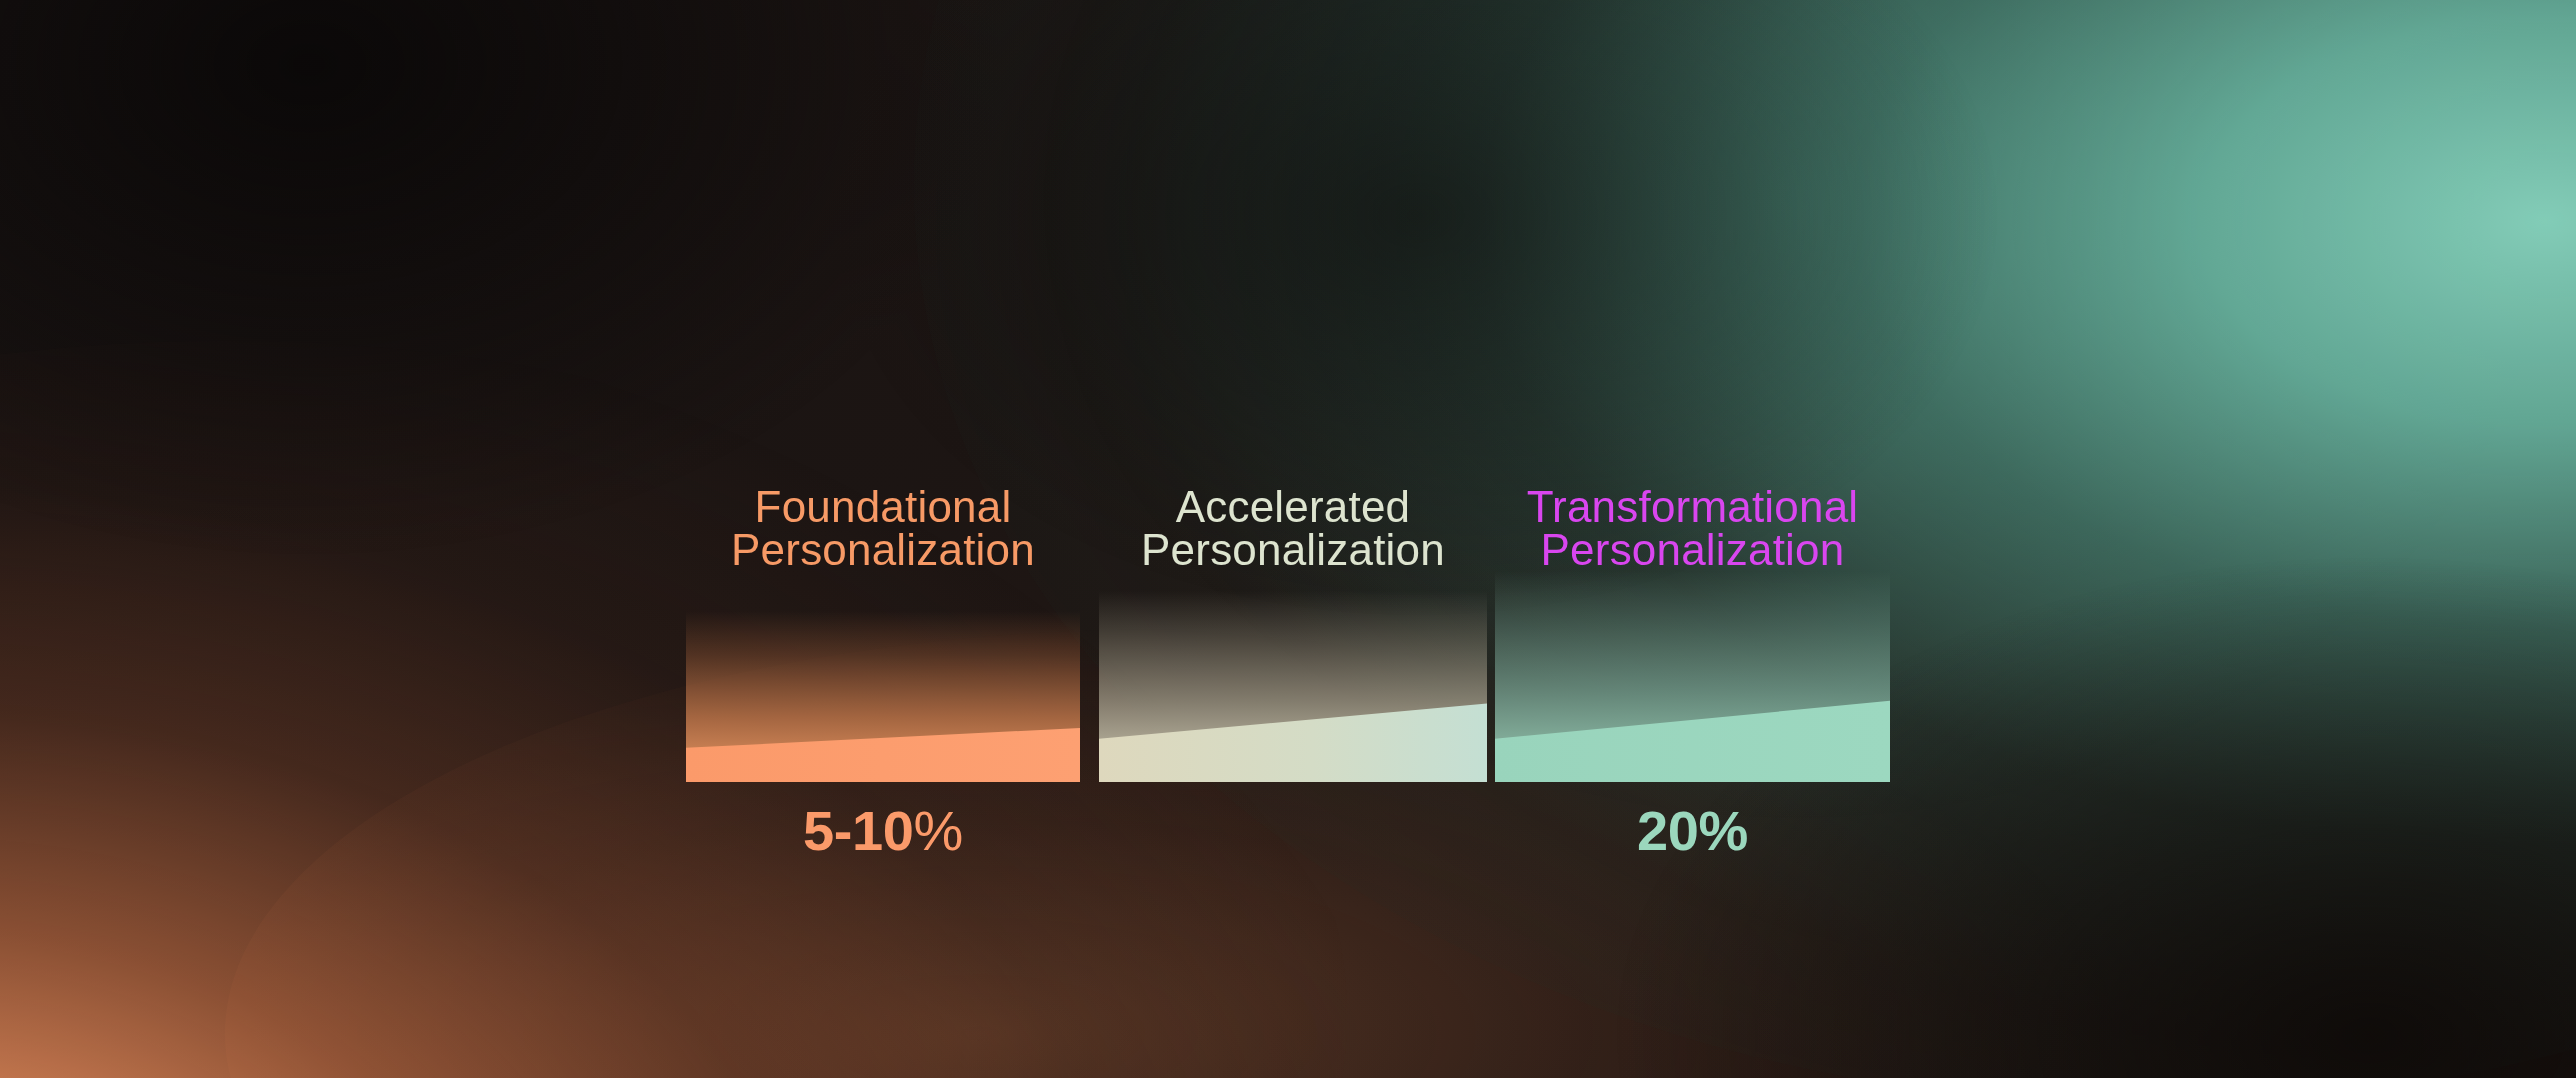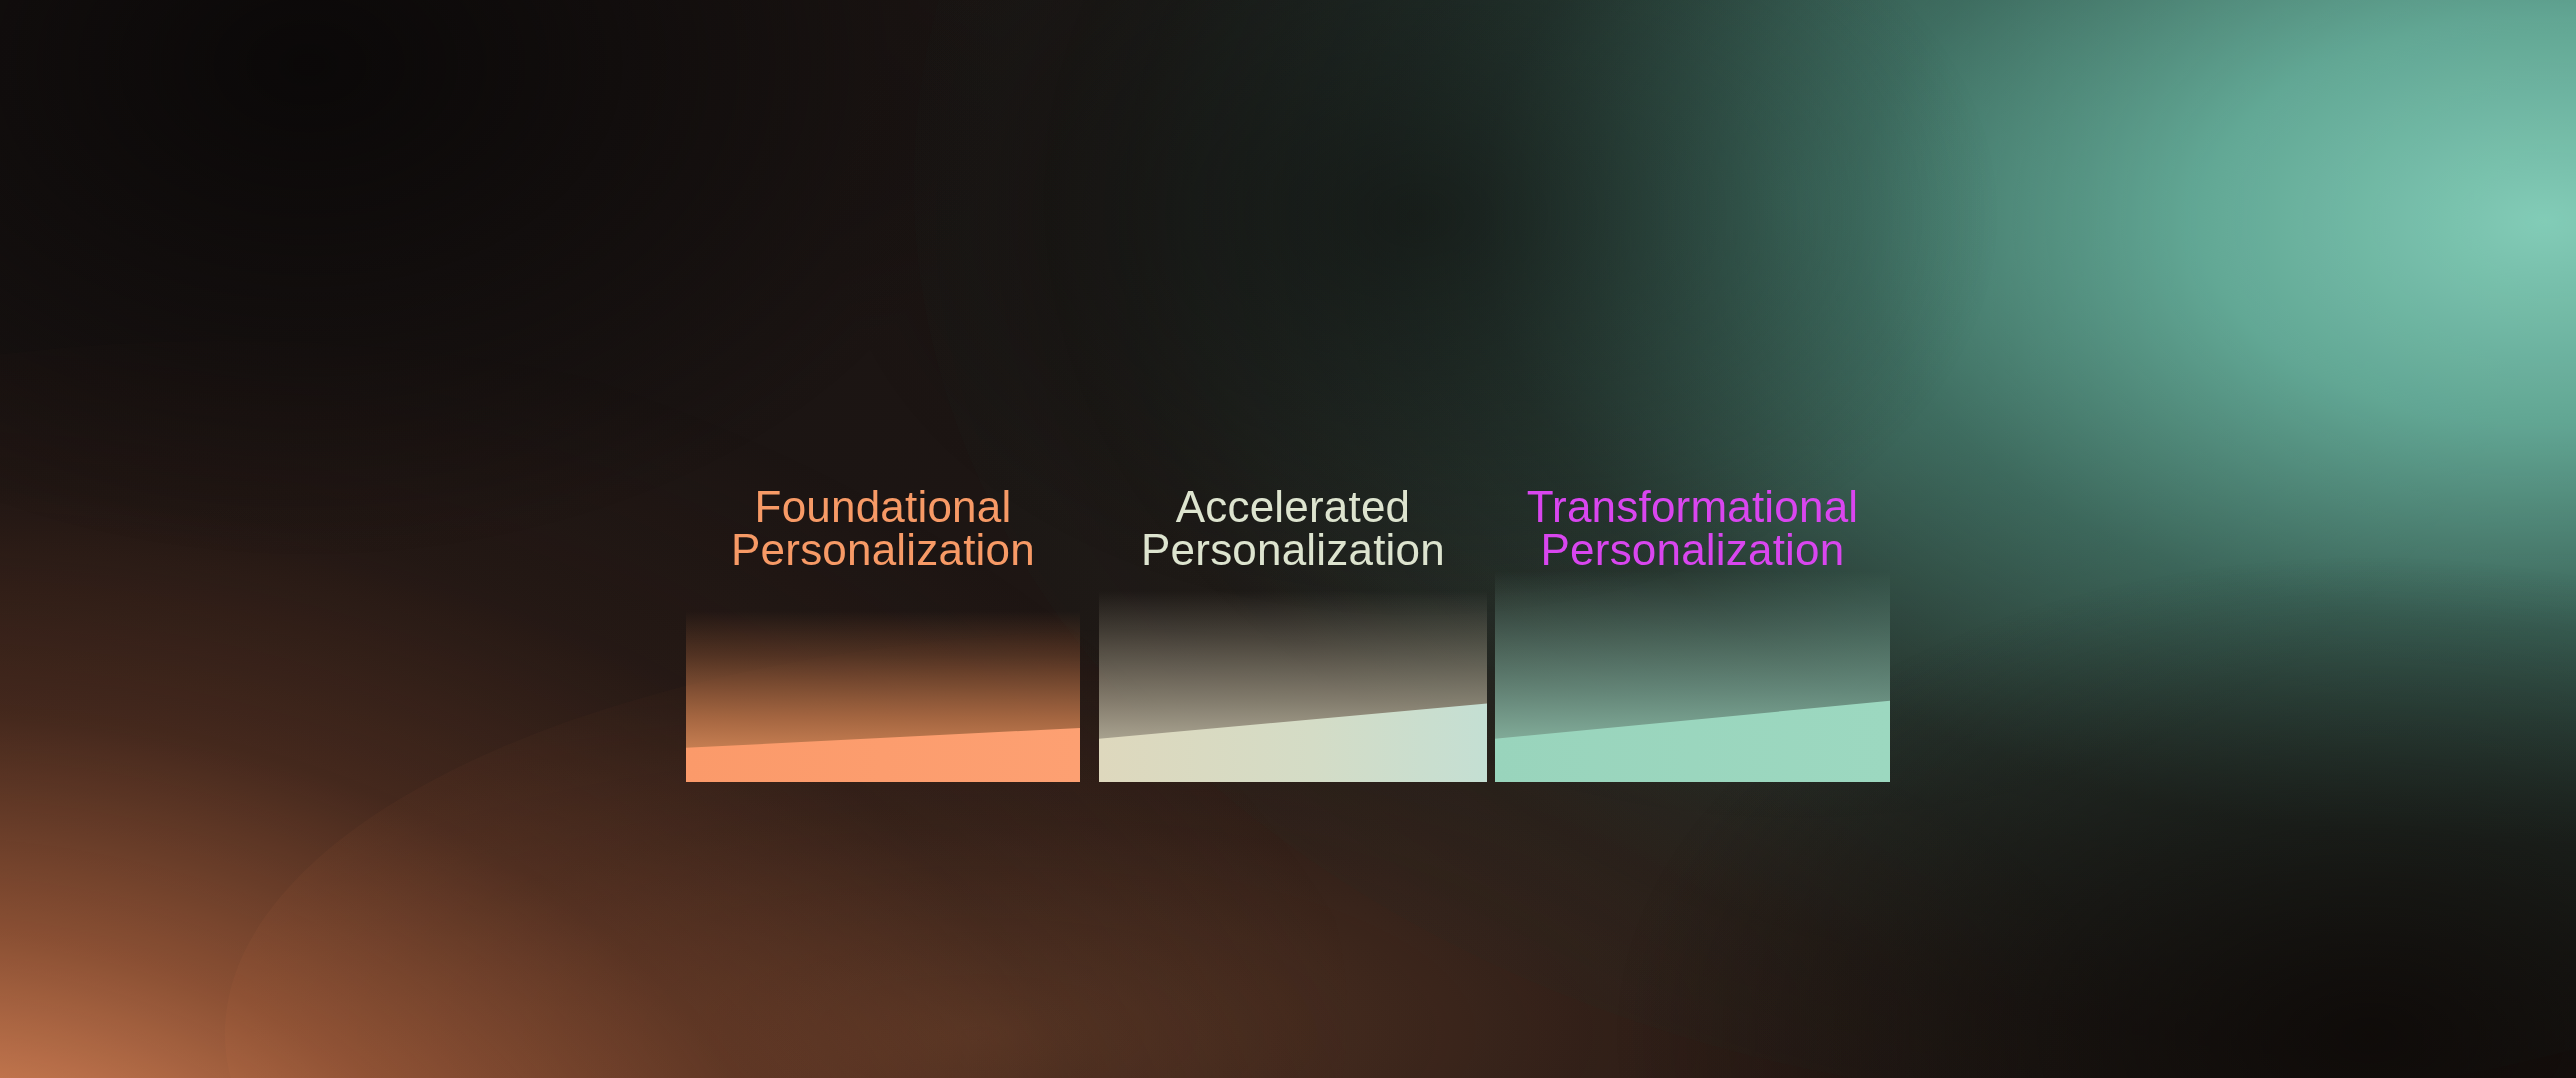--- a/index.html
+++ b/index.html
@@ -147,20 +147,21 @@
             <linearGradient id="g1" x1="0" y1="0" x2="1" y2="0">
               <stop offset="0%" stop-color="#fb9a6a"></stop>
               <stop offset="100%" stop-color="#fda072"></stop>
             </linearGradient>
           </defs>
           <polygon points="0,152 438,130 438,190 0,190" fill="url(#g1)"></polygon>
         </svg>
       </div>
     </div>
 
+    <div class="col-value" style="color:#fb9a6a;"><span>5-10</span><span class="pct">%</span></div>
   </div>
 
   <div class="col" id="col-2">
     <div class="col-label" style="color:#dde4cf;"><span>Accelerated</span><br><span>Personalization</span></div>
 
     <div class="col-panel">
       <div class="col-haze" style="background:linear-gradient(180deg, rgba(140,134,118,0) 0%, rgba(150,144,126,0.34) 24%, rgba(176,170,150,0.68) 58%, rgba(202,198,176,0.90) 88%, rgba(212,208,186,1) 100%);"></div>
       <div class="col-fill">
         <svg viewBox="0 0 432 212" preserveAspectRatio="none">
           <defs>
@@ -188,16 +189,17 @@
             <linearGradient id="g3" x1="0" y1="0" x2="1" y2="0">
               <stop offset="0%" stop-color="#99d4bc"></stop>
               <stop offset="100%" stop-color="#9cd8c0"></stop>
             </linearGradient>
           </defs>
           <polygon points="0,186 440,144 440,234 0,234" fill="url(#g3)"></polygon>
         </svg>
       </div>
     </div>
 
+    <div class="col-value" style="color:#9bd7bd;"><span>20</span><span class="pct-bold">%</span></div>
   </div>
 
 </div>
 
 
 </body></html>

